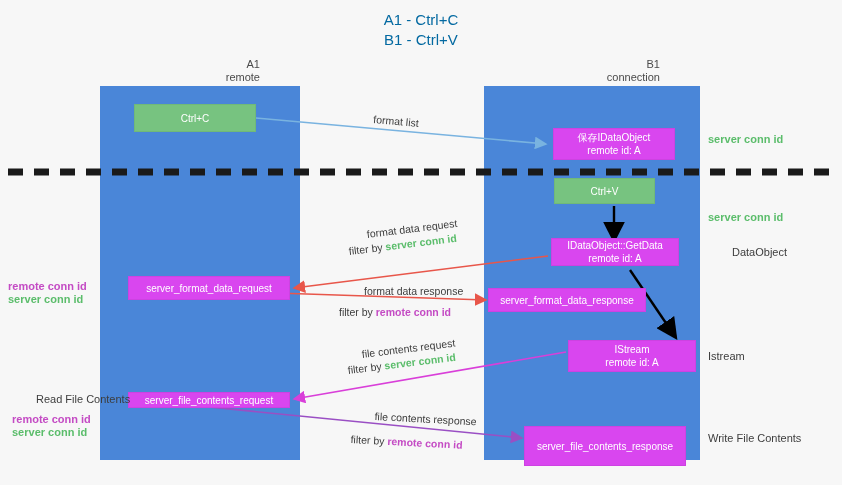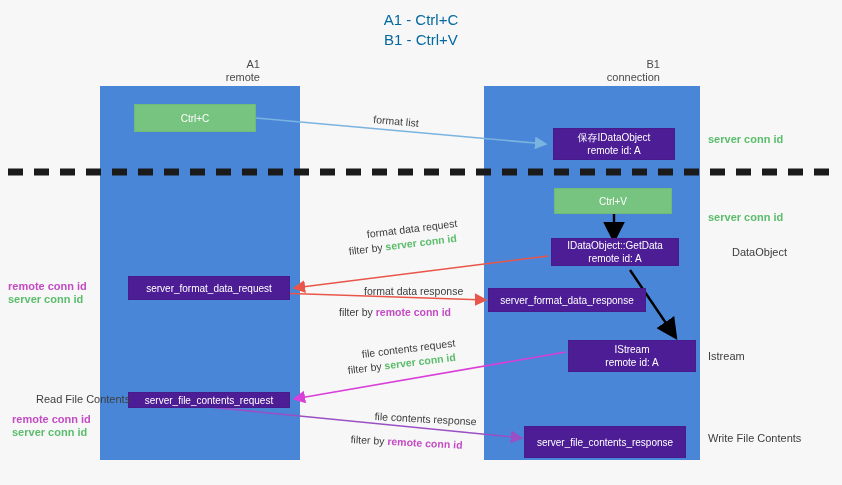--- a/index.html
+++ b/index.html
@@ -27,21 +27,21 @@
 
   .lane{position:absolute;background:#4a86d8;}
 
   .node{
     position:absolute;box-sizing:border-box;
     display:flex;flex-direction:column;align-items:center;justify-content:center;
     color:#ffffff;font-size:10px;line-height:13px;text-align:left;
     border:1px solid rgba(0,0,0,0.05);
   }
   .node.green{background:#77c380;}
-  .node.orange{background:#4c1d95;}
+  .node.orange{background:#d946ef;}
 
   .sidelabel{position:absolute;font-size:11px;line-height:14px;}
   .sidelabel.plain{color:#3d3d3d;}
   .green-t{color:#5bbd6b;font-weight:bold;}
   .pink-t{color:#c44bc4;font-weight:bold;}
 
   .edgelabel{position:absolute;font-size:10.5px;color:#3d3d3d;line-height:14px;white-space:nowrap;}
   .edgelabel.rot{transform-origin:left top;}
 </style>
 </head>
@@ -104,21 +104,21 @@
 
   <div class="node green" style="left:134px;top:104px;width:122px;height:28px;">
     <div>Ctrl+C</div>
   </div>
 
   <div class="node orange" style="left:553px;top:128px;width:122px;height:32px;">
     <div>保存IDataObject</div>
     <div>remote id: A</div>
   </div>
 
-  <div class="node green" style="left:554px;top:188px;width:118px;height:26px;">
+  <div class="node green" style="left:554px;top:178px;width:101px;height:26px;">
     <div>Ctrl+V</div>
   </div>
 
   <div class="node orange" style="left:551px;top:238px;width:128px;height:28px;">
     <div>IDataObject::GetData</div>
     <div>remote id: A</div>
   </div>
 
   <div class="node orange" style="left:128px;top:276px;width:162px;height:24px;">
     <div>server_format_data_request</div>
@@ -130,21 +130,21 @@
 
   <div class="node orange" style="left:568px;top:340px;width:128px;height:32px;">
     <div>IStream</div>
     <div>remote id: A</div>
   </div>
 
   <div class="node orange" style="left:128px;top:392px;width:162px;height:16px;">
     <div>server_file_contents_request</div>
   </div>
 
-  <div class="node orange" style="left:524px;top:426px;width:162px;height:32px;">
+  <div class="node orange" style="left:524px;top:426px;width:162px;height:40px;">
     <div>server_file_contents_response</div>
   </div>
 
   <div class="sidelabel green-t" style="left:708px;top:132px;">server conn id</div>
   <div class="sidelabel green-t" style="left:708px;top:210px;">server conn id</div>
   <div class="sidelabel plain" style="left:708px;top:245px;padding-left:24px;">DataObject</div>
   <div class="sidelabel plain" style="left:708px;top:349px;">Istream</div>
   <div class="sidelabel plain" style="left:708px;top:431px;">Write File Contents</div>
 
   <div class="sidelabel pink-t" style="left:8px;top:279px;">remote conn id</div>

